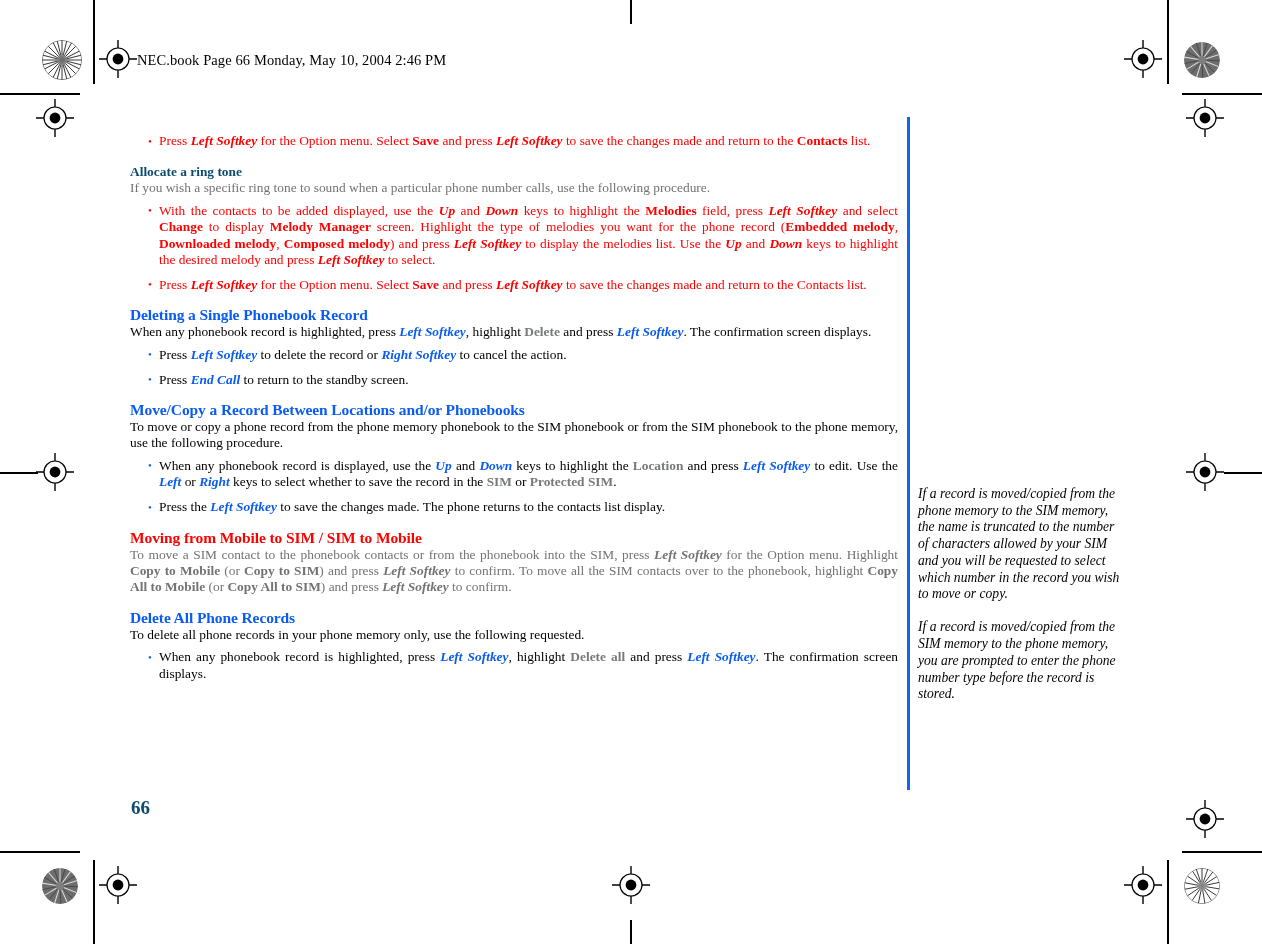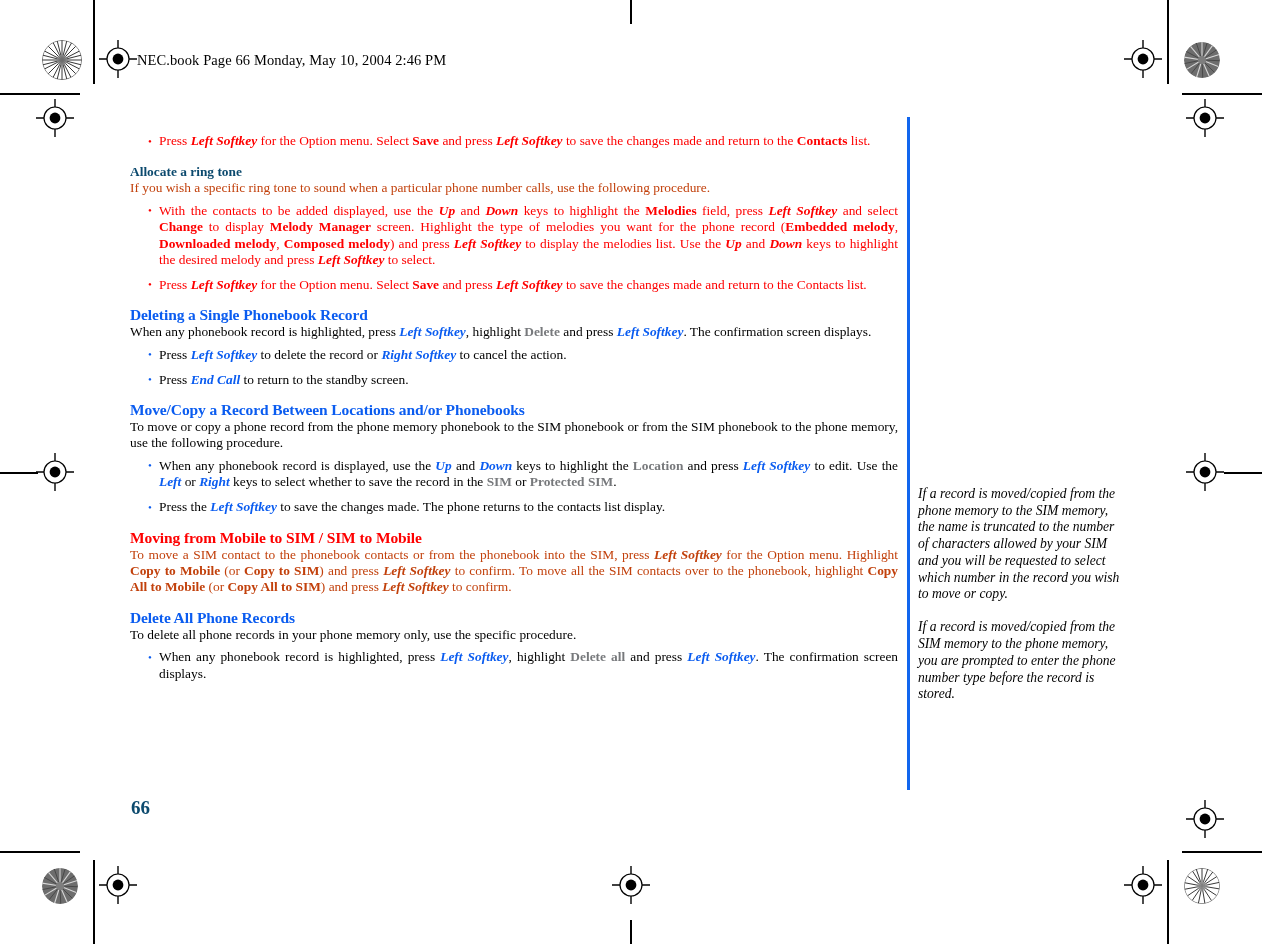--- a/index.html
+++ b/index.html
@@ -103,21 +103,21 @@
     color: #0c4a6e;
   }
 
   .body {
     font-size: 13.4px;
     line-height: 16.4px;
     margin: 0;
     text-align: justify;
     color: #000000;
   }
-  .body.red { color: #c2410c; }
+  .body.red { color: #737373; }
 
   ul.bl {
     list-style: none;
     margin: 0;
     padding: 0;
   }
   ul.bl > li {
     position: relative;
     padding-left: 29px;
     font-size: 13.4px;
@@ -391,21 +391,21 @@
     </ul>
 
     <div class="sp-md"></div>
 
     <h2 class="h2 red">Moving from Mobile to SIM / SIM to Mobile</h2>
     <p class="body red"><span>To move a SIM contact to the phonebook contacts or from the phonebook into the SIM, press </span><span class="bi">Left Softkey</span><span> for the Option menu. Highlight </span><span class="b">Copy to Mobile</span><span> (or </span><span class="b">Copy to SIM</span><span>) and press </span><span class="bi">Left Softkey</span><span> to confirm. To move all the SIM contacts over to the phonebook, highlight </span><span class="b">Copy All to Mobile</span><span> (or </span><span class="b">Copy All to SIM</span><span>) and press </span><span class="bi">Left Softkey</span><span> to confirm.</span></p>
 
     <div class="sp-md"></div>
 
     <h2 class="h2 blue">Delete All Phone Records</h2>
-    <p class="body" style="text-align:left;">To delete all phone records in your phone memory only, use the specific procedure.</p>
+    <p class="body" style="text-align:left;">To delete all phone records in your phone memory only, use the following requested.</p>
 
     <div class="sp-xs"></div>
 
     <ul class="bl blue">
       <li><span>When any phonebook record is highlighted, press </span><span class="key-blue">Left Softkey</span><span>, highlight </span><span class="key-gray">Delete all</span><span> and press </span><span class="key-blue">Left Softkey</span><span>. The confirmation screen displays.</span></li>
     </ul>
   </div>
 
   <div id="note">
     <p>If a record is moved/copied from the phone memory to the SIM memory, the name is truncated to the number of characters allowed by your SIM and you will be requested to select which number in the record you wish to move or copy.</p>

